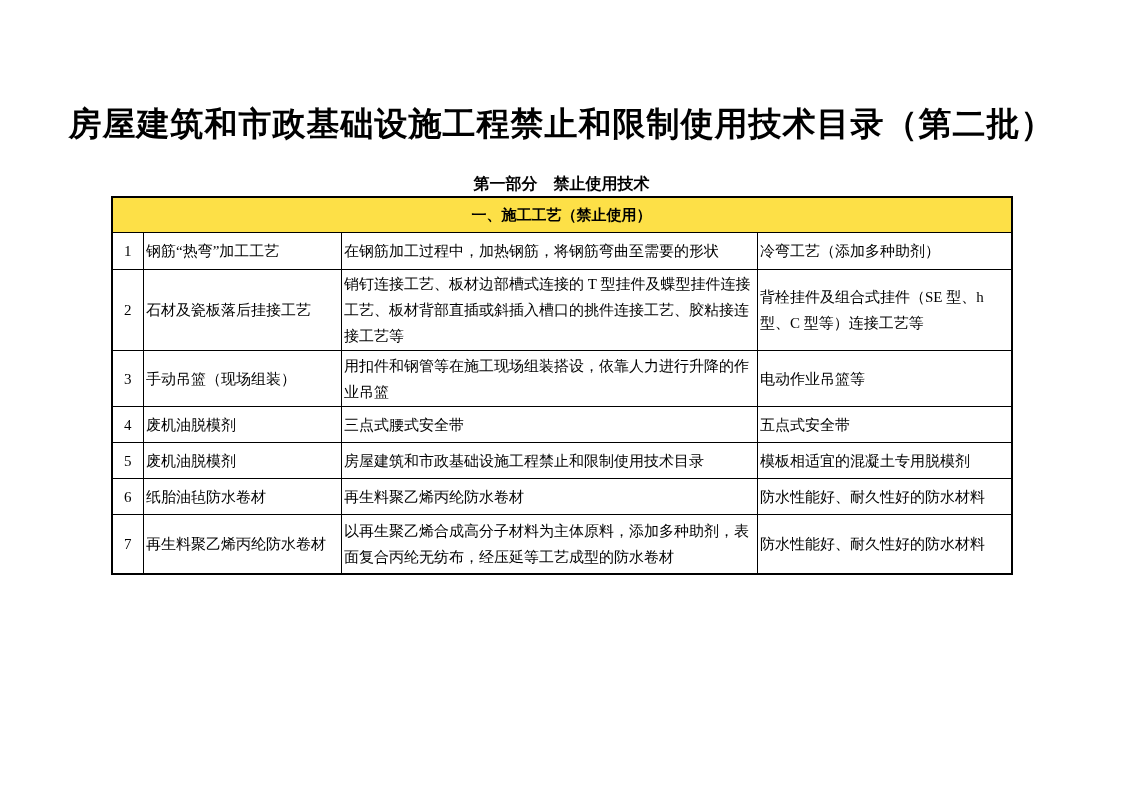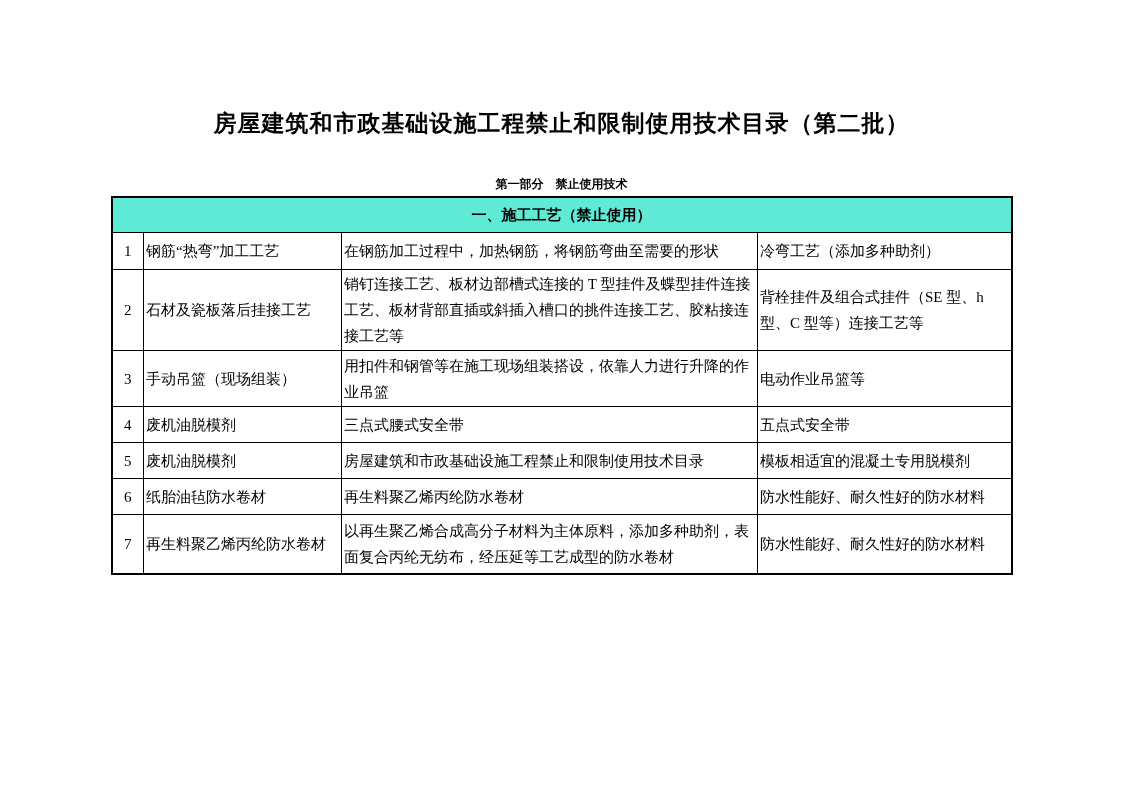--- a/index.html
+++ b/index.html
@@ -16,29 +16,29 @@
   }
   .page {
     width: 1123px;
     height: 794px;
     background: #ffffff;
     box-sizing: border-box;
     padding-top: 104px;
   }
   .doc-title {
     text-align: center;
-    font-size: 23px;
+    font-size: 33px;
     font-weight: bold;
     line-height: 40px;
     letter-spacing: 1px;
     margin: 0;
   }
   .doc-subtitle {
     text-align: center;
-    font-size: 12px;
+    font-size: 16px;
     font-weight: bold;
     line-height: 20px;
     margin: 30px 0 2px 0;
   }
   table.catalog {
     width: 900px;
     margin: 0 auto;
     border-collapse: collapse;
     table-layout: fixed;
     border: 2px solid #000000;
@@ -55,21 +55,21 @@
     vertical-align: middle;
     word-break: break-all;
     overflow: hidden;
   }
   tr.header-row td {
     text-align: center;
     font-weight: normal;
     height: 31px;
   }
   tr.section-row td {
-    background: #5eead4;
+    background: #fde047;
     font-weight: bold;
     text-align: center;
     height: 32px;
   }
   td.cell-no {
     text-align: center;
   }
   tr.r-h36 td { height: 34px; }
   tr.r-h79 td { height: 77px; }
   tr.r-h55 td { height: 53px; }

